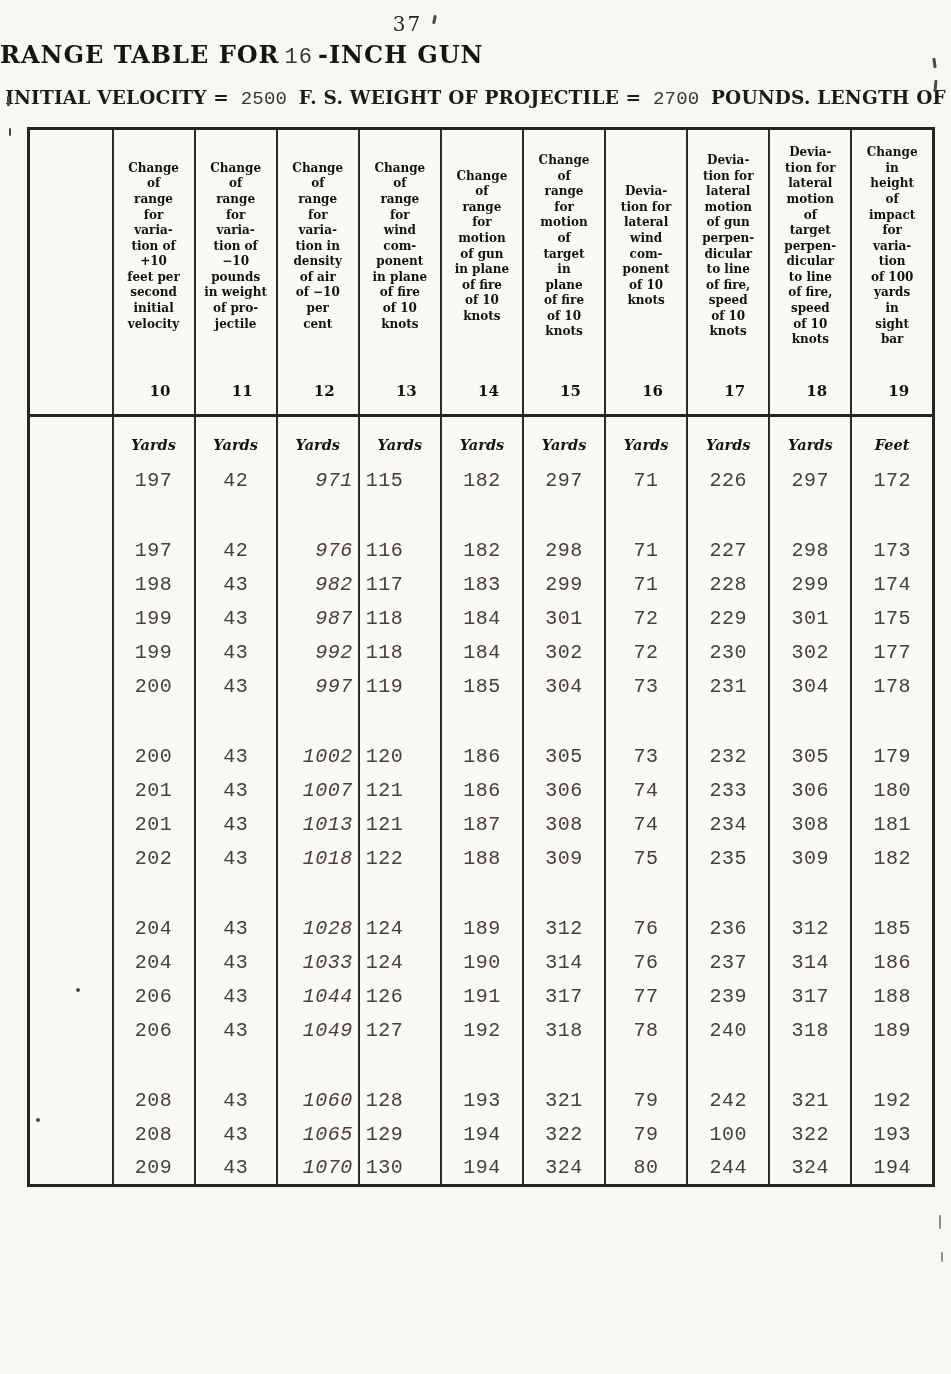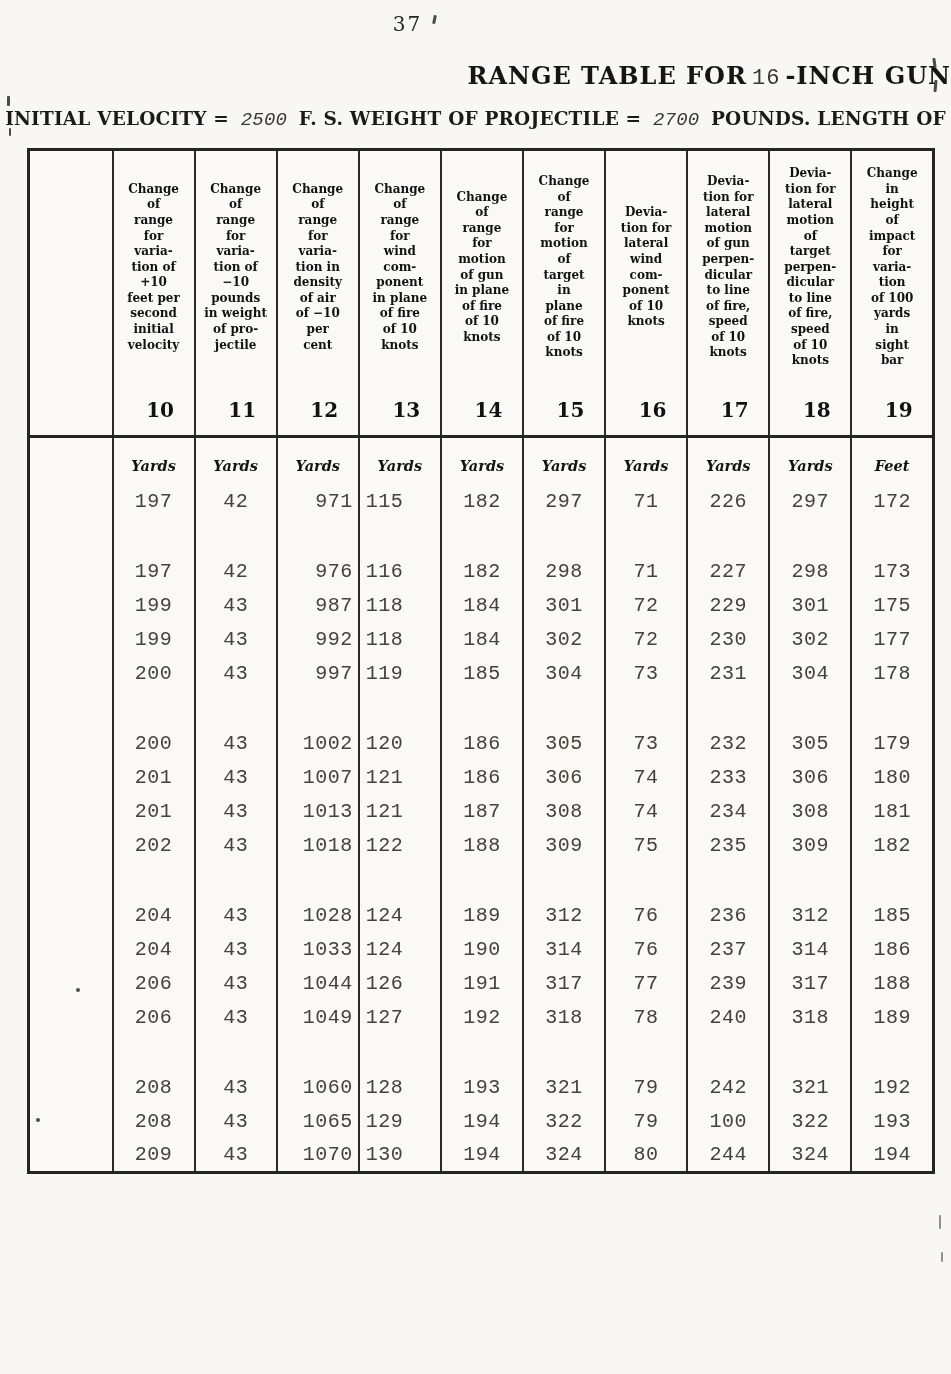--- a/index.html
+++ b/index.html
@@ -13,44 +13,44 @@
   }
   .page-number {
     text-align: center;
     font-size: 20px;
     letter-spacing: 2px;
     padding-top: 12px;
     transform: translateX(-68px);
     color: #262421;
   }
   .title {
-    text-align: right;
+    text-align: left;
     font-size: 24px;
     font-weight: bold;
     letter-spacing: 1px;
-    margin-top: 25px;
+    margin-top: 4px;
     color: #171513;
   }
   .typed {
     font-family: "Liberation Mono", monospace;
     font-weight: normal;
     color: #3a3733;
     padding: 0 5px;
   }
   .title .typed { font-size: 22px; }
   .spec {
     text-align: center;
     font-weight: bold;
     font-size: 18.5px;
     line-height: 1.5;
     margin-top: 14px;
     letter-spacing: 0.2px;
     color: #1b1a18;
   }
-  .spec .typed { font-size: 19px; font-style: italic; }
+  .spec .typed { font-size: 19px; }
   table.range-table {
     border-collapse: collapse;
     table-layout: fixed;
     margin-left: 27px;
     margin-top: 13px;
     width: 905px;
     background: #faf9f5;
     border: 3px solid #26241f;
   }
   col.stub-col { width: 84px; }
@@ -69,41 +69,41 @@
     font-size: 12px;
     line-height: 1.3;
     font-weight: bold;
     color: #141210;
   }
   thead th .desc { white-space: pre-line; }
   thead th .colnum {
     position: absolute;
     left: 13px; right: 0;
     bottom: 12px;
-    font-size: 20px;
+    font-size: 15px;
     font-weight: bold;
   }
   tr.units-row td {
     height: 48px;
     padding-top: 10px;
     vertical-align: middle;
     font-style: italic;
     font-weight: bold;
     font-size: 14.5px;
     color: #15130f;
   }
   tr.data-row td {
     height: 34px;
     vertical-align: middle;
     font-family: "Liberation Mono", monospace;
     font-size: 20px;
     color: #45413b;
     letter-spacing: 0.5px;
   }
-  tr.data-row td.align-right { text-align: right; padding-right: 5px; }
+  tr.data-row td.align-right { text-align: right; padding-right: 5px; font-style: italic; }
   tr.data-row td.align-left  { text-align: left;  padding-left: 6px; }
   tr.spacer-row td { height: 36px; }
   
   .speck { position: absolute; background: #4c4a45; border-radius: 1px; }
   .s1 { left: 433px; top: 15px;  width: 3px; height: 9px;  transform: rotate(12deg); }
   .s2 { left: 933px; top: 58px;  width: 3px; height: 10px; transform: rotate(-8deg); }
   .s3 { left: 934px; top: 80px;  width: 3px; height: 12px; transform: rotate(5deg); }
   .s4 { left: 7px;   top: 96px;  width: 3px; height: 10px; }
   .s5 { left: 9px;   top: 128px; width: 2px; height: 8px; }
   .s6 { left: 76px;  top: 988px; width: 4px; height: 4px; border-radius: 50%; }
@@ -331,20 +331,33 @@
         <td class="align-left">116</td>
         <td>182</td>
         <td>298</td>
         <td>71</td>
         <td>227</td>
         <td>298</td>
         <td>173</td>
       </tr>
       <tr class="data-row">
         <td></td>
+        <td>198</td>
+        <td>43</td>
+        <td class="align-right">982</td>
+        <td class="align-left">117</td>
+        <td>183</td>
+        <td>299</td>
+        <td>71</td>
+        <td>228</td>
+        <td>299</td>
+        <td>174</td>
+      </tr>
+      <tr class="data-row">
+        <td></td>
         <td>199</td>
         <td>43</td>
         <td class="align-right">987</td>
         <td class="align-left">118</td>
         <td>184</td>
         <td>301</td>
         <td>72</td>
         <td>229</td>
         <td>301</td>
         <td>175</td>

